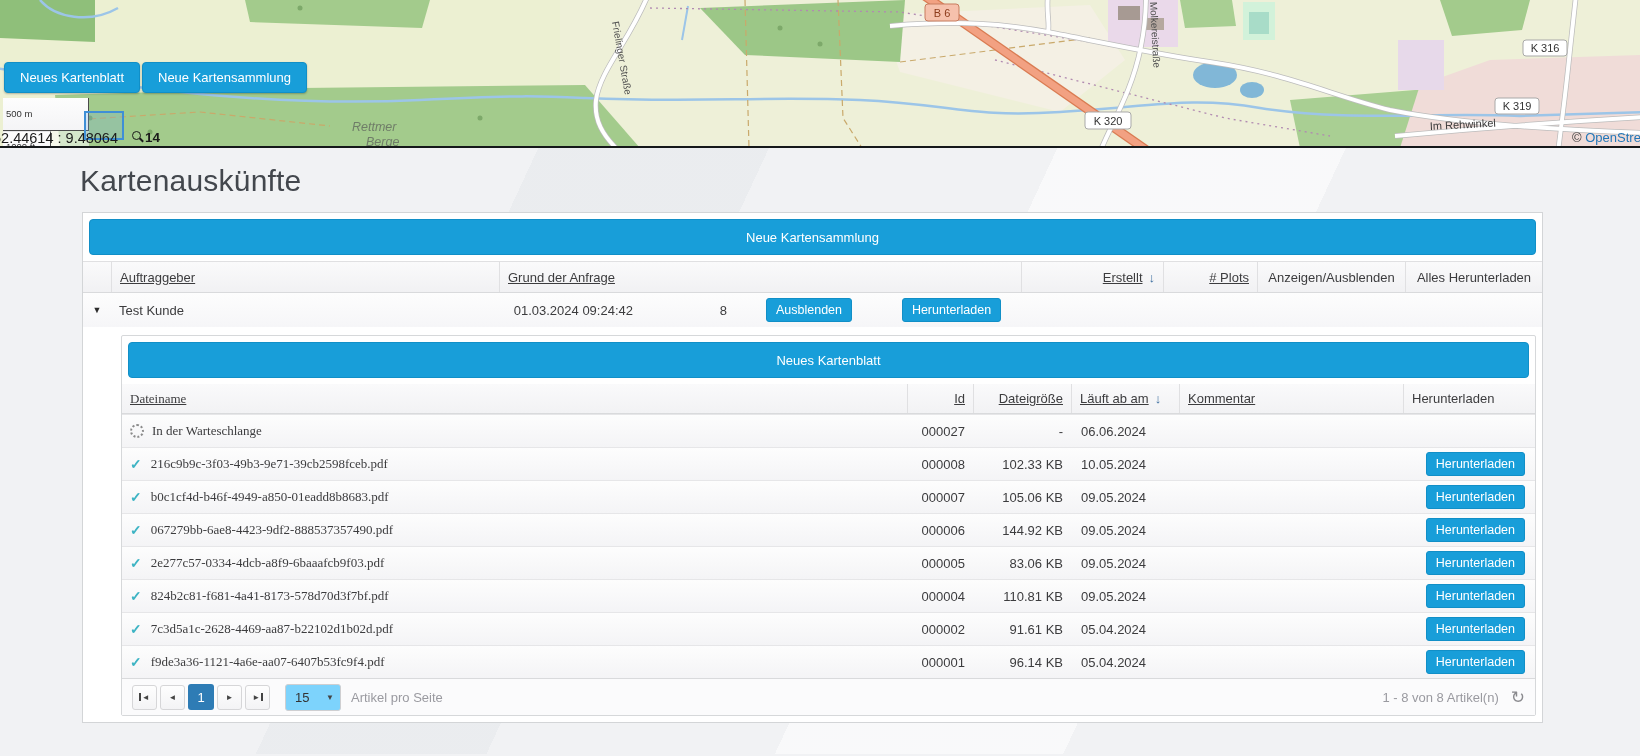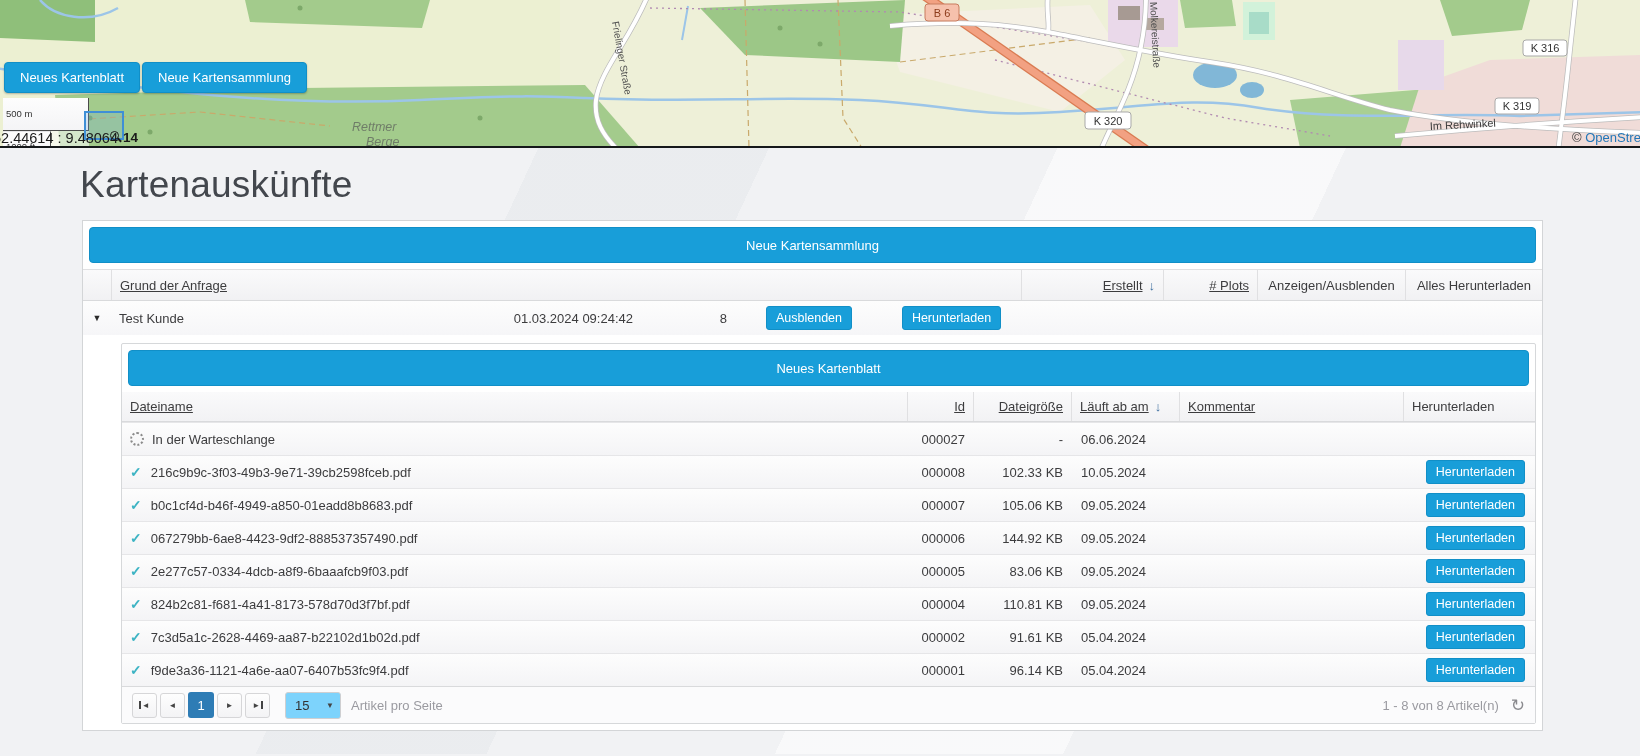--- a/index.html
+++ b/index.html
@@ -23,40 +23,40 @@
     background:rgba(255,255,255,.55); font-size:9.5px; color:#333; }
   .scalebox .srow { border-bottom:1.5px solid #4a4a4a; border-right:1.5px solid #4a4a4a;
     padding:0 3px 1px 3px; line-height:12px; }
   .scalebox .srow.ft { width:48px; }
 
   .sel-rect { position:absolute; left:84px; top:111px; width:40px; height:29px;
     border:2px solid #3f8fd6; background:rgba(110,170,225,.25); }
 
   .coords { position:absolute; left:-7px; bottom:0px; font-size:14.5px; color:#1b1b1b;
     display:flex; align-items:center; white-space:nowrap; }
-  .zoomlvl { position:absolute; left:109px; bottom:1px; display:flex; align-items:center;
+  .zoomlvl { position:absolute; left:131px; bottom:1px; display:flex; align-items:center;
     color:#1b1b1b; font-size:13.5px; font-weight:bold; }
   .mag { position:relative; width:13px; height:13px; margin-right:1px; }
   .mag::before { content:""; position:absolute; left:1px; top:0px; width:7px; height:7px;
     border:1.6px solid #1b1b1b; border-radius:50%; }
   .mag::after { content:""; position:absolute; left:8px; top:8px; width:5px; height:1.8px;
     background:#1b1b1b; transform:rotate(45deg); }
 
   .attrib { position:absolute; right:-37px; bottom:1px; font-size:13px; white-space:nowrap; }
   .attrib .c { color:#3a3a3a; }
   .attrib .lnk { color:#2277b8; }
 
   
   .content { position:relative; width:1640px; height:606px; background:#f1f2f4; overflow:hidden; }
   .content::before { content:""; position:absolute; inset:0; pointer-events:none;
     background:
       linear-gradient(115deg, transparent 55%, rgba(255,255,255,.55) 55%, rgba(255,255,255,.55) 70%, transparent 70%),
       linear-gradient(115deg, transparent 28%, rgba(222,226,230,.35) 28%, rgba(222,226,230,.35) 40%, transparent 40%); }
 
-  .page-title { position:relative; margin:16px 0 0 80px; font-size:37px; font-weight:300;
+  .page-title { position:relative; margin:16px 0 0 80px; font-size:30px; font-weight:300;
     color:#43474d; letter-spacing:.2px; }
 
   .card { position:relative; margin:14px 0 0 82px; width:1461px;
     background:#fff; border:1px solid #d3d5d7; color:#3c3c3e; font-size:13px; }
 
   .big-btn { margin:6px; height:36px; background:#189ed9; border:1px solid #118fc7;
     border-radius:4px; color:#fff; font-size:13px; display:flex; align-items:center;
     justify-content:center; cursor:pointer; }
 
   
@@ -87,21 +87,21 @@
 
   
   .detail { background:#fff; padding:8px 6px 6px 38px; }
   .subgrid { border:1px solid #d6d8da; border-radius:2px; background:#fff; }
 
   .shead { display:flex; height:30px; align-items:stretch;
     background:linear-gradient(#fafafb,#f2f2f4); border-bottom:1px solid #d9dadc; }
   .shead .cell { display:flex; align-items:center; padding:0 8px; border-left:1px solid #e0e0e2; }
   .shead .cell:first-child { border-left:none; }
 
-  .s-file { flex:1; }
+  .s-file { flex:1;font-family:Liberation Serif, serif; }
   .s-id { width:66px; justify-content:flex-end; }
   .s-size { width:98px; justify-content:flex-end; }
   .s-exp { width:108px; }
   .s-comment { width:224px; }
   .s-dl { width:132px; }
 
   .srow { display:flex; height:33px; align-items:center; border-top:1px solid #e6e6e8;
     background:linear-gradient(#fdfdfd,#f4f4f6); }
   .srow:first-of-type { border-top:none; }
   .srow .cell { display:flex; align-items:center; padding:0 8px; height:100%; }
@@ -239,20 +239,23 @@
 </div>
 
 <div class="content">
   <h1 class="page-title">Kartenauskünfte</h1>
 
   <div class="card">
     <div class="big-btn">Neue Kartensammlung</div>
 
     <div class="ghead">
       <div class="cell c-expand"></div>
+      <div class="cell c-auftrag">
+          <span class="hlink">Auftraggeber</span>
+        </div>
       <div class="cell c-grund">
           <span class="hlink">Grund der Anfrage</span>
         </div>
       <div class="cell c-erstellt">
         <span class="hlink">Erstellt</span>
         <span class="sort-arrow">↓</span>
       </div>
       <div class="cell c-plots">
           <span class="hlink"># Plots</span>
         </div>

